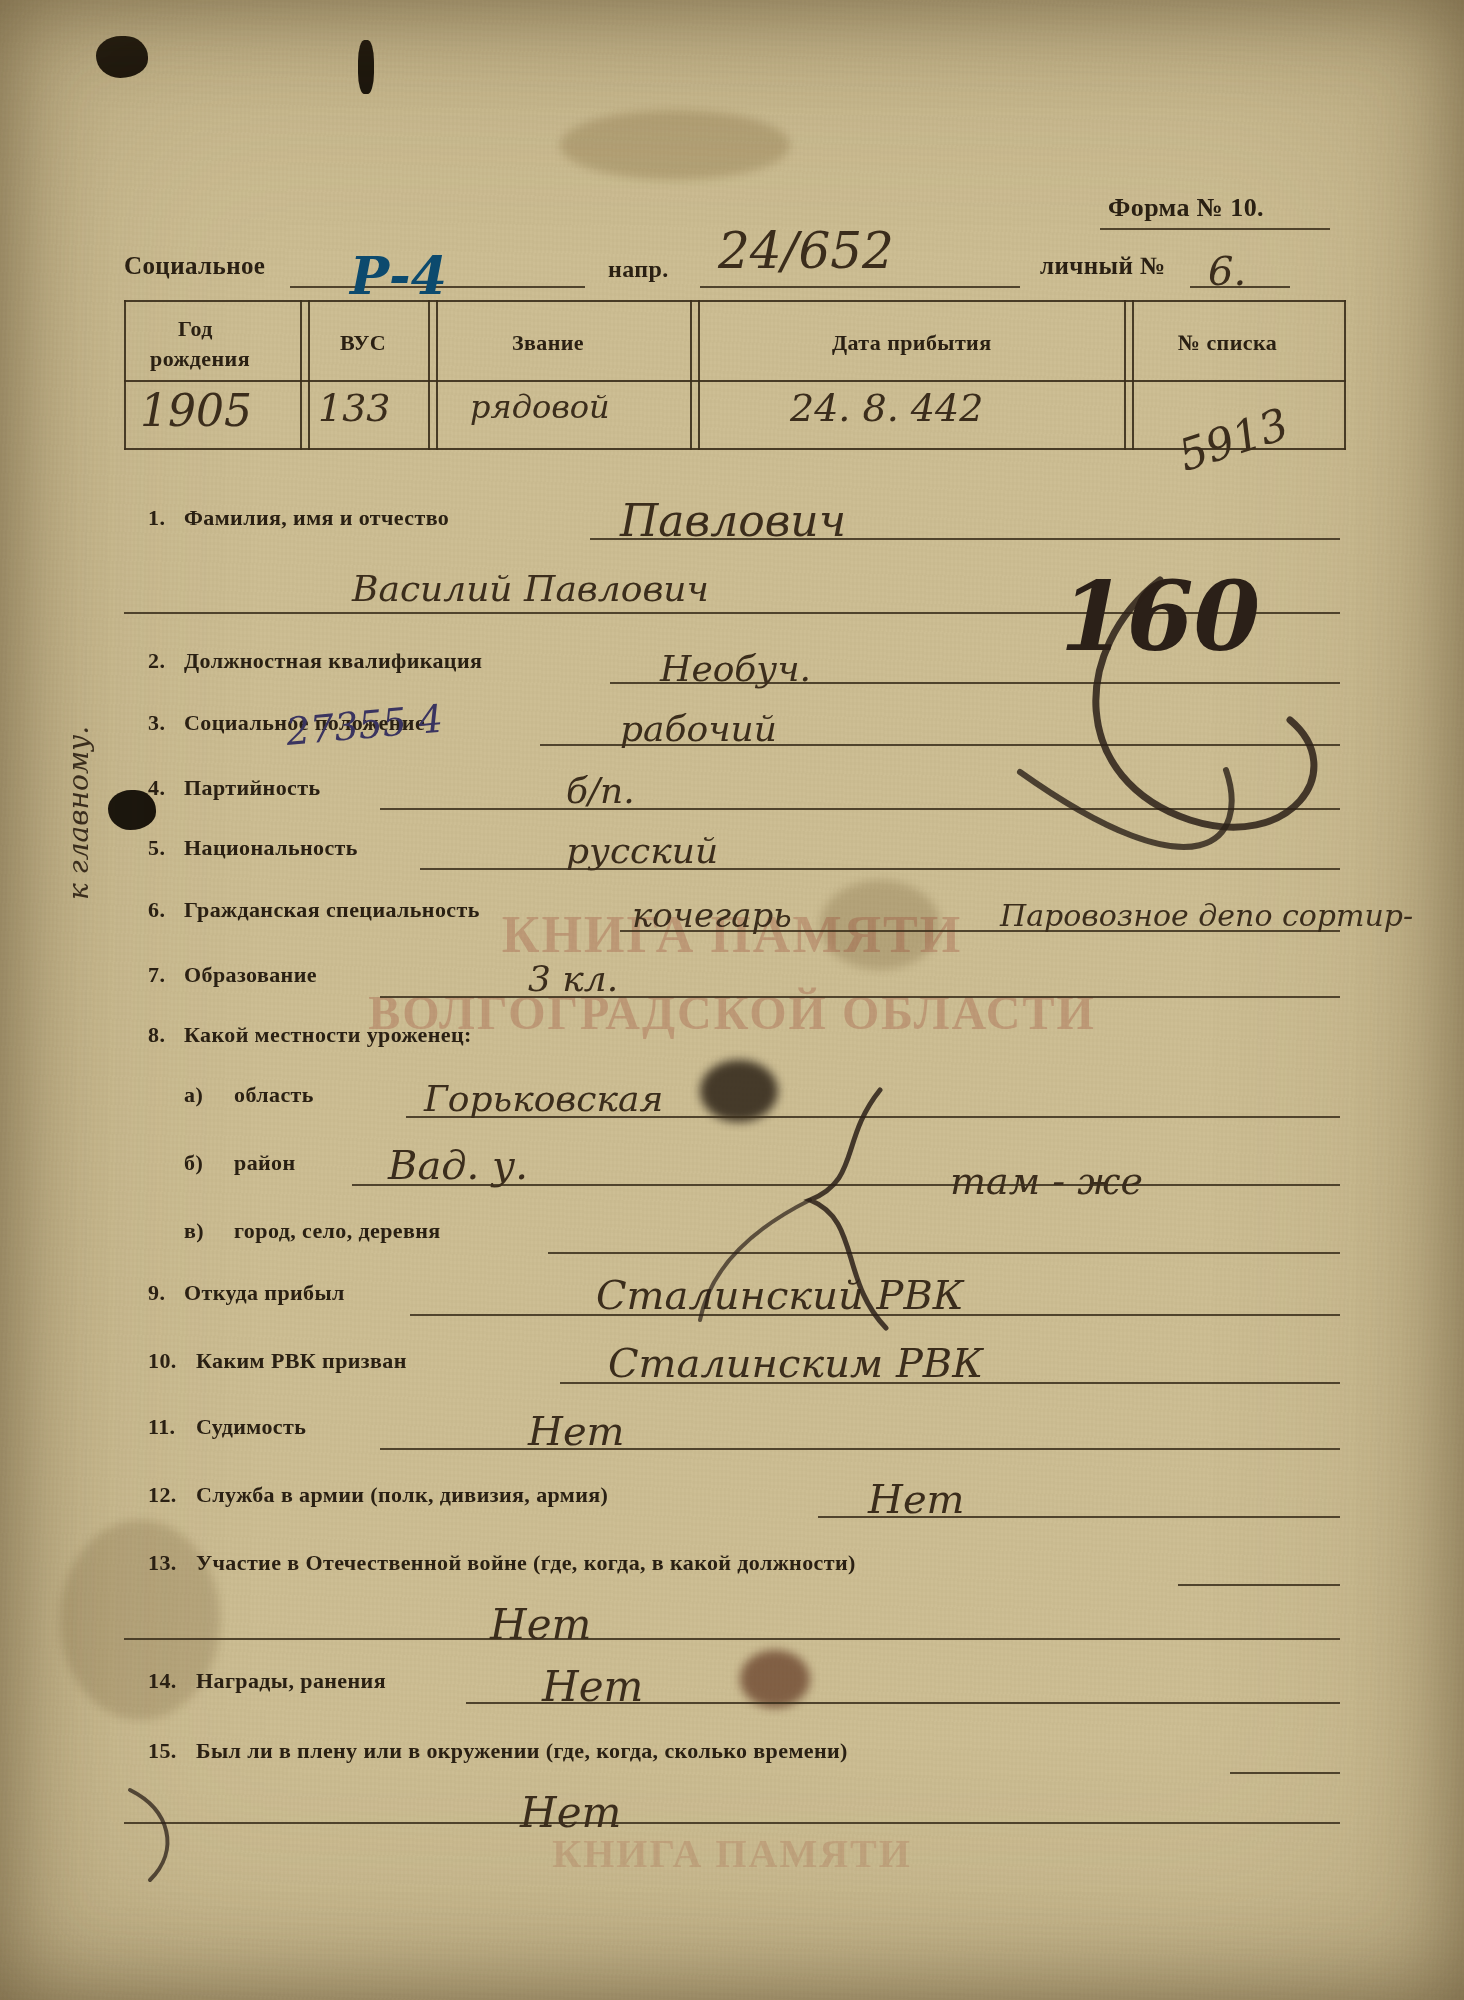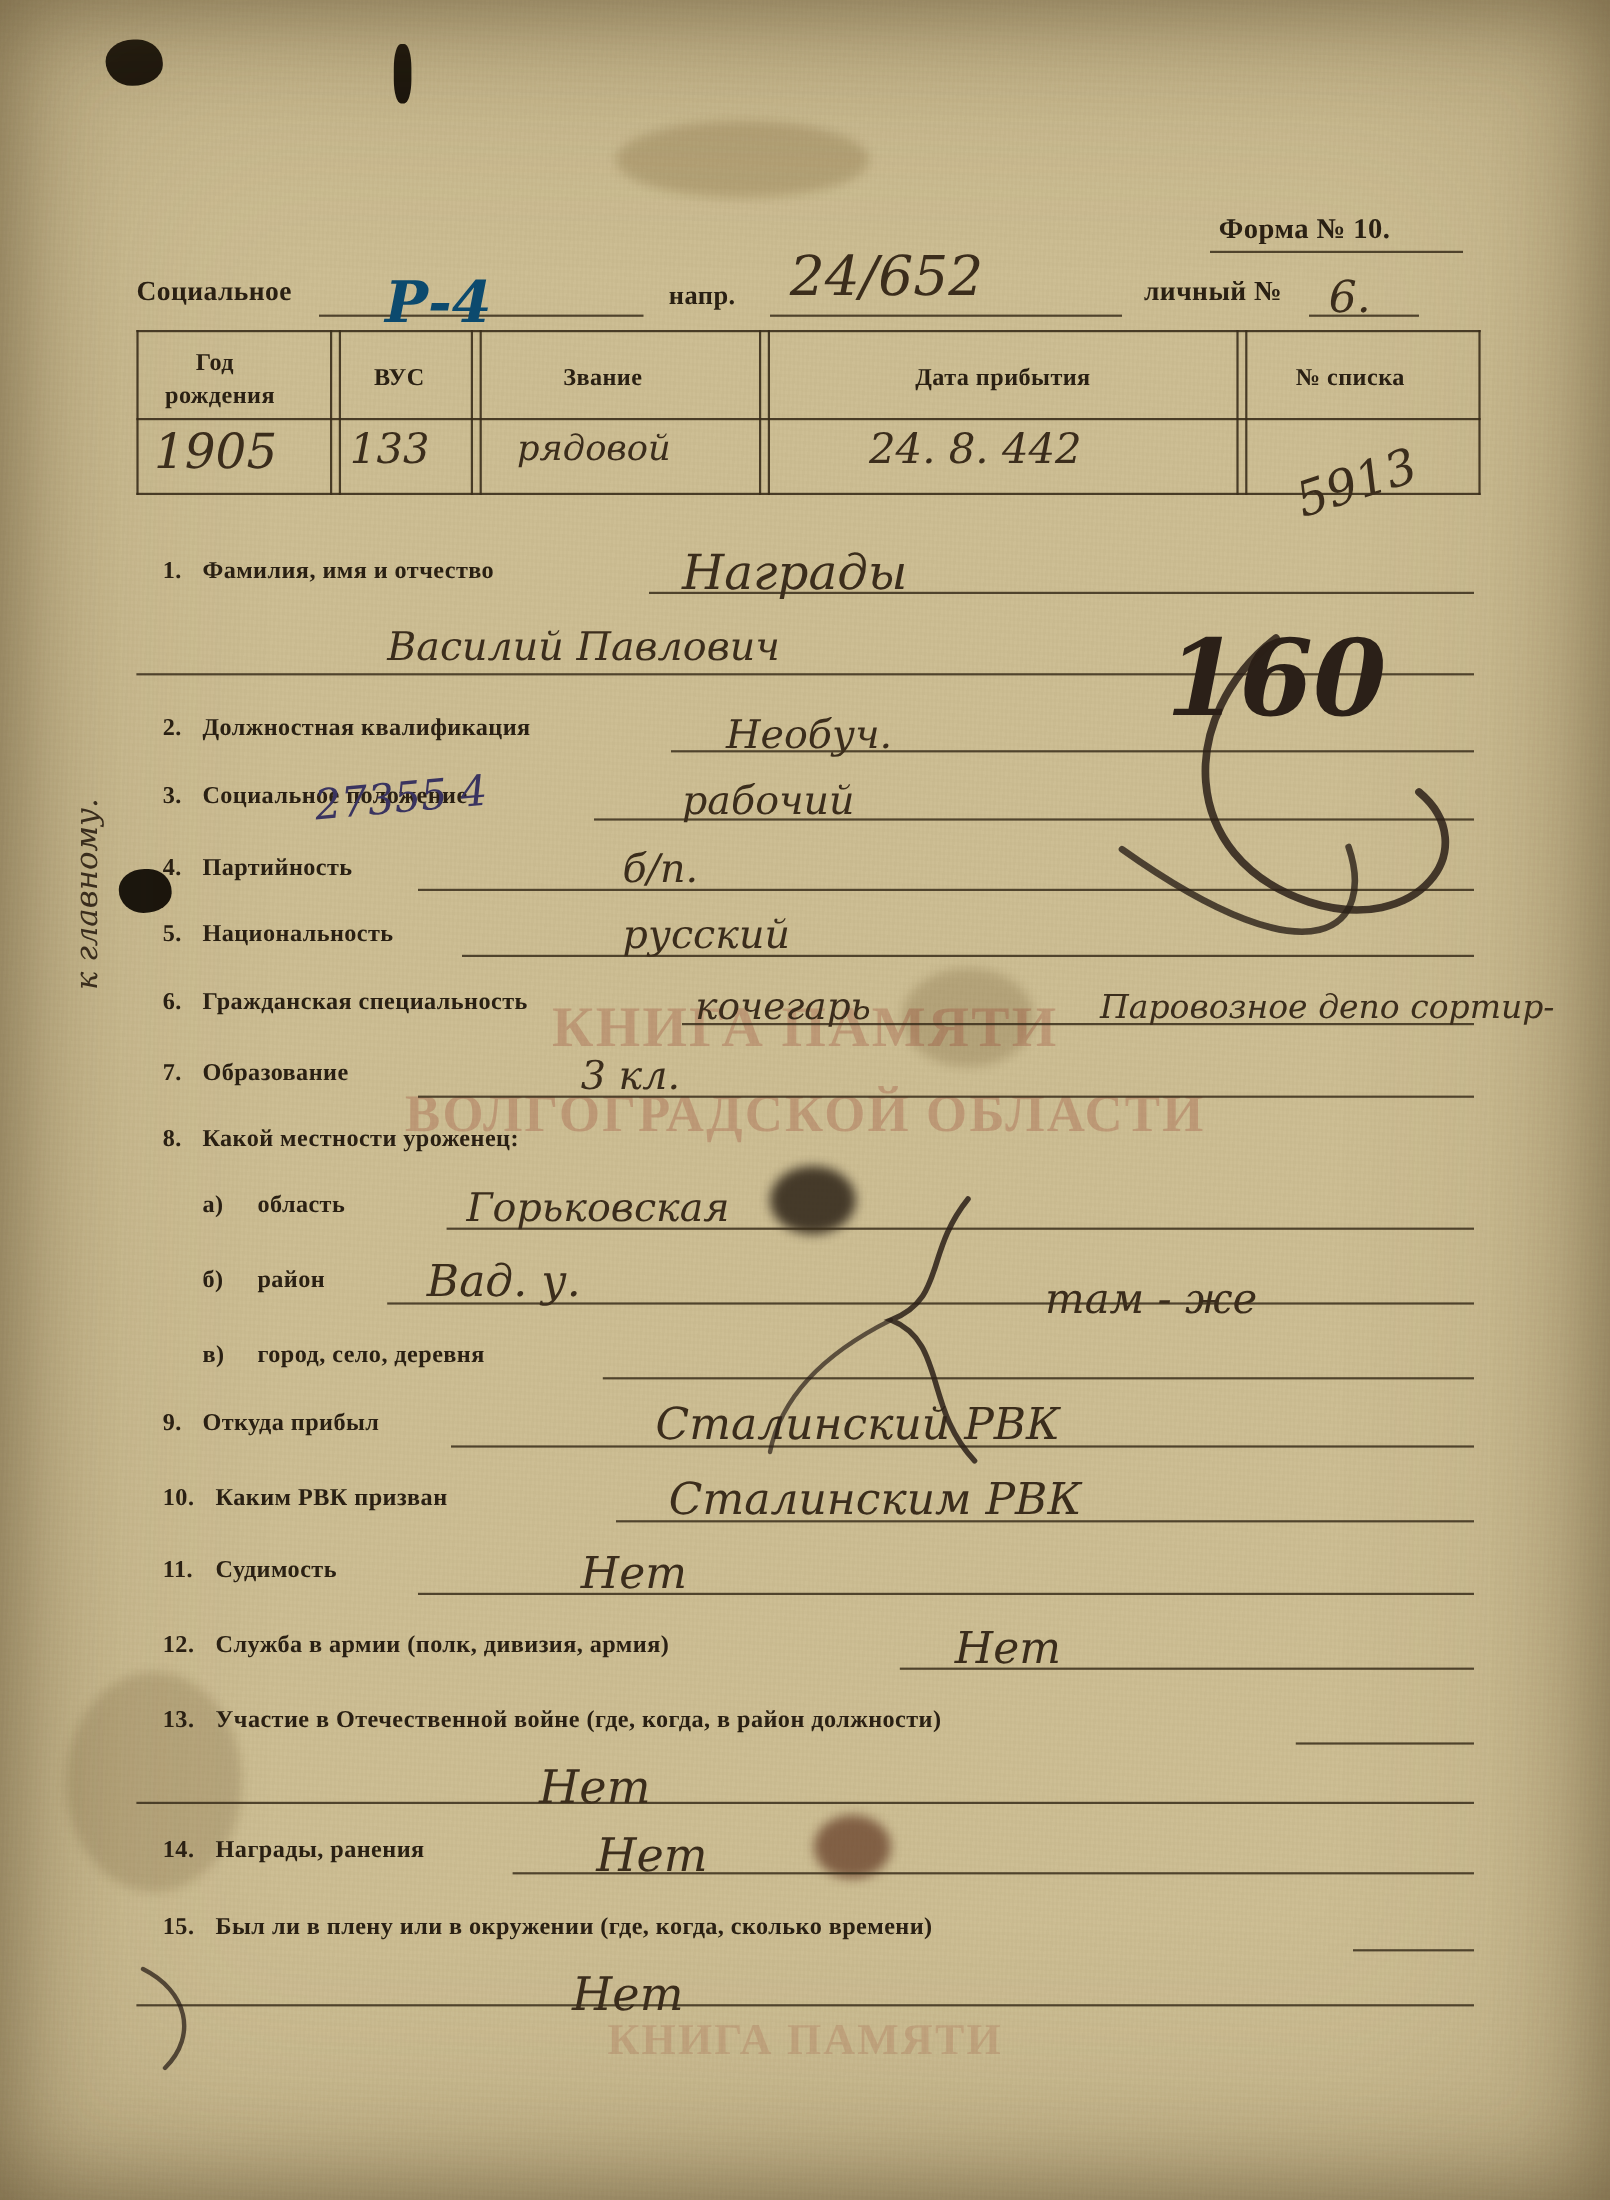--- a/index.html
+++ b/index.html
@@ -189,21 +189,21 @@
 
     <div class="hw ink" style="left:140px;top:385px;font-size:44px;">1905</div>
     <div class="hw ink" style="left:318px;top:386px;font-size:38px;">133</div>
     <div class="hw ink" style="left:470px;top:388px;font-size:32px;">рядовой</div>
     <div class="hw ink" style="left:790px;top:386px;font-size:38px;">24. 8. 442</div>
     <div class="hw ink" style="left:1188px;top:430px;font-size:44px;transform:rotate(-18deg);">5913</div>
 
     <div class="lbl" style="left:148px;top:505px;">1.</div>
     <div class="lbl" style="left:184px;top:505px;">Фамилия, имя и отчество</div>
     <div class="rule" style="left:590px;top:538px;width:750px;"></div>
-    <div class="hw ink" style="left:620px;top:495px;font-size:44px;">Награды</div>
+    <div class="hw ink" style="left:620px;top:495px;font-size:44px;">Павлович</div>
     <div class="rule" style="left:124px;top:612px;width:1216px;"></div>
     <div class="hw ink" style="left:352px;top:568px;font-size:36px;">Василий  Павлович</div>
 
     <div class="lbl" style="left:148px;top:648px;">2.</div>
     <div class="lbl" style="left:184px;top:648px;">Должностная квалификация</div>
     <div class="rule" style="left:610px;top:682px;width:730px;"></div>
     <div class="hw ink" style="left:660px;top:648px;font-size:36px;">Необуч.</div>
 
     <div class="lbl" style="left:148px;top:710px;">3.</div>
     <div class="lbl" style="left:184px;top:710px;">Социальное положение</div>
@@ -264,21 +264,21 @@
     <div class="lbl" style="left:196px;top:1414px;">Судимость</div>
     <div class="rule" style="left:380px;top:1448px;width:960px;"></div>
     <div class="hw ink" style="left:528px;top:1408px;font-size:40px;">Нет</div>
 
     <div class="lbl" style="left:148px;top:1482px;">12.</div>
     <div class="lbl" style="left:196px;top:1482px;">Служба в армии (полк, дивизия, армия)</div>
     <div class="rule" style="left:818px;top:1516px;width:522px;"></div>
     <div class="hw ink" style="left:868px;top:1476px;font-size:40px;">Нет</div>
 
     <div class="lbl" style="left:148px;top:1550px;">13.</div>
-    <div class="lbl" style="left:196px;top:1550px;">Участие в Отечественной войне (где, когда, в район должности)</div>
+    <div class="lbl" style="left:196px;top:1550px;">Участие в Отечественной войне (где, когда, в какой должности)</div>
     <div class="rule" style="left:1178px;top:1584px;width:162px;"></div>
     <div class="rule" style="left:124px;top:1638px;width:1216px;"></div>
     <div class="hw ink" style="left:490px;top:1600px;font-size:42px;">Нет</div>
 
     <div class="lbl" style="left:148px;top:1668px;">14.</div>
     <div class="lbl" style="left:196px;top:1668px;">Награды, ранения</div>
     <div class="rule" style="left:466px;top:1702px;width:874px;"></div>
     <div class="hw ink" style="left:542px;top:1662px;font-size:42px;">Нет</div>
 
     <div class="lbl" style="left:148px;top:1738px;">15.</div>

